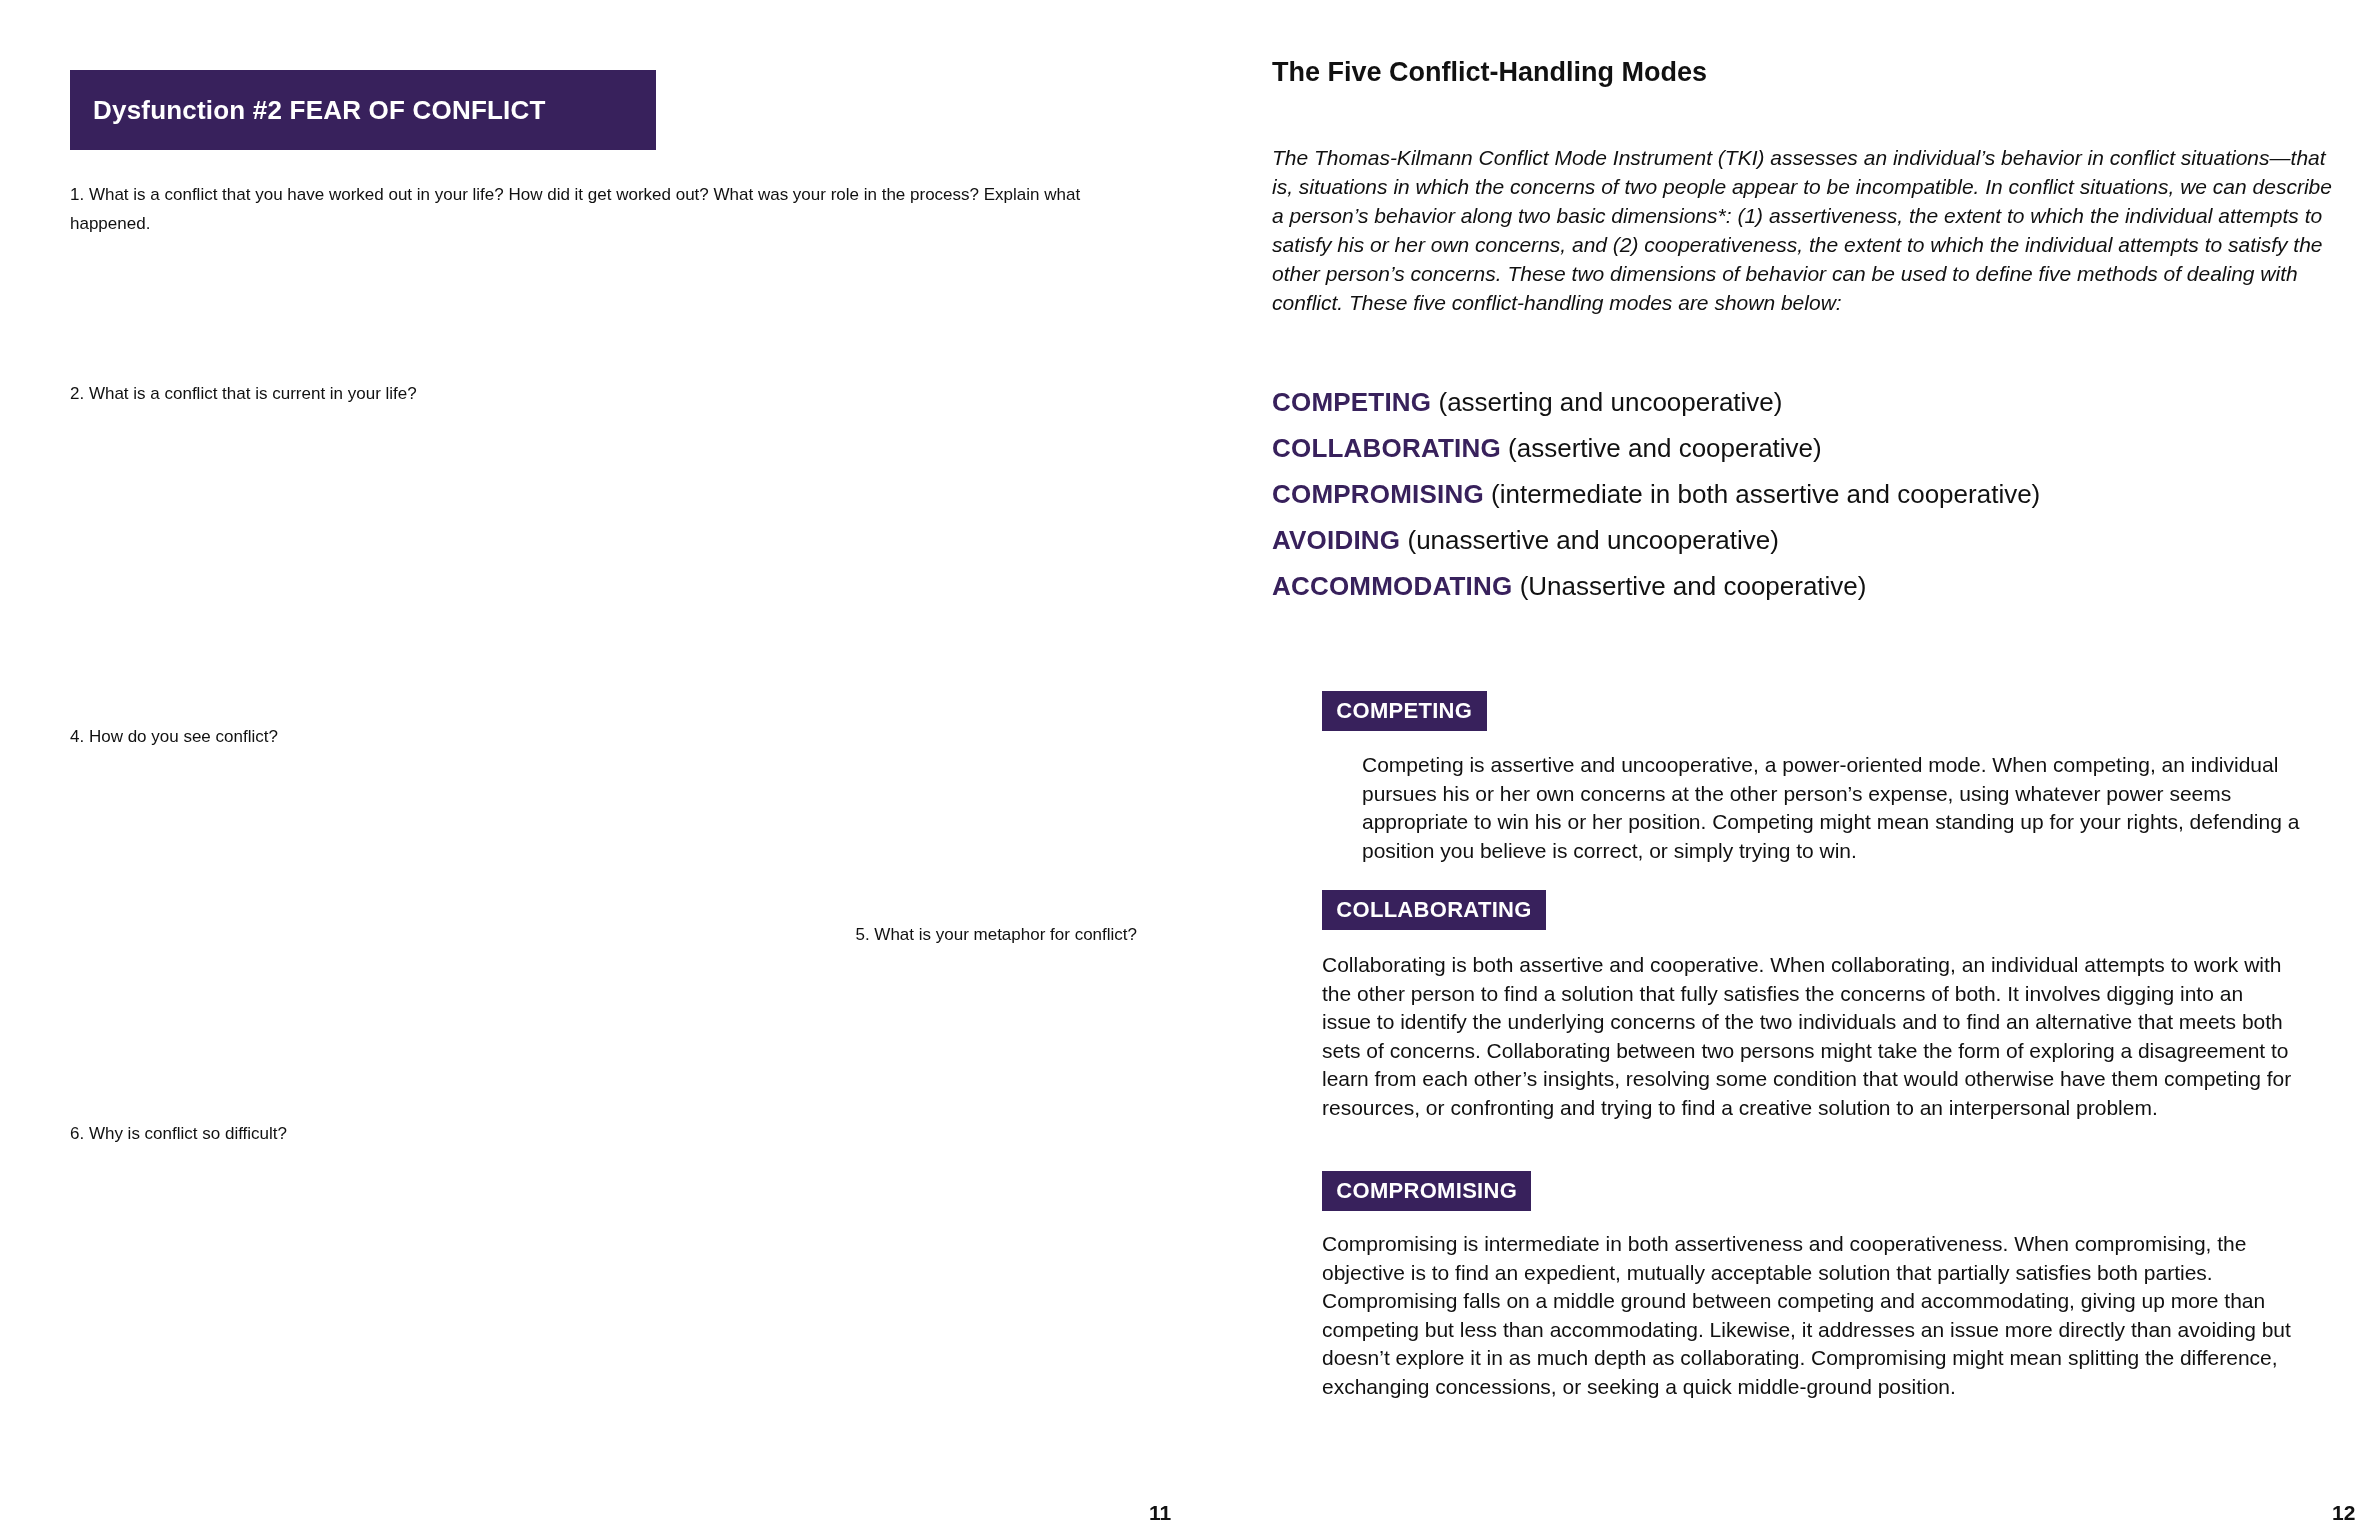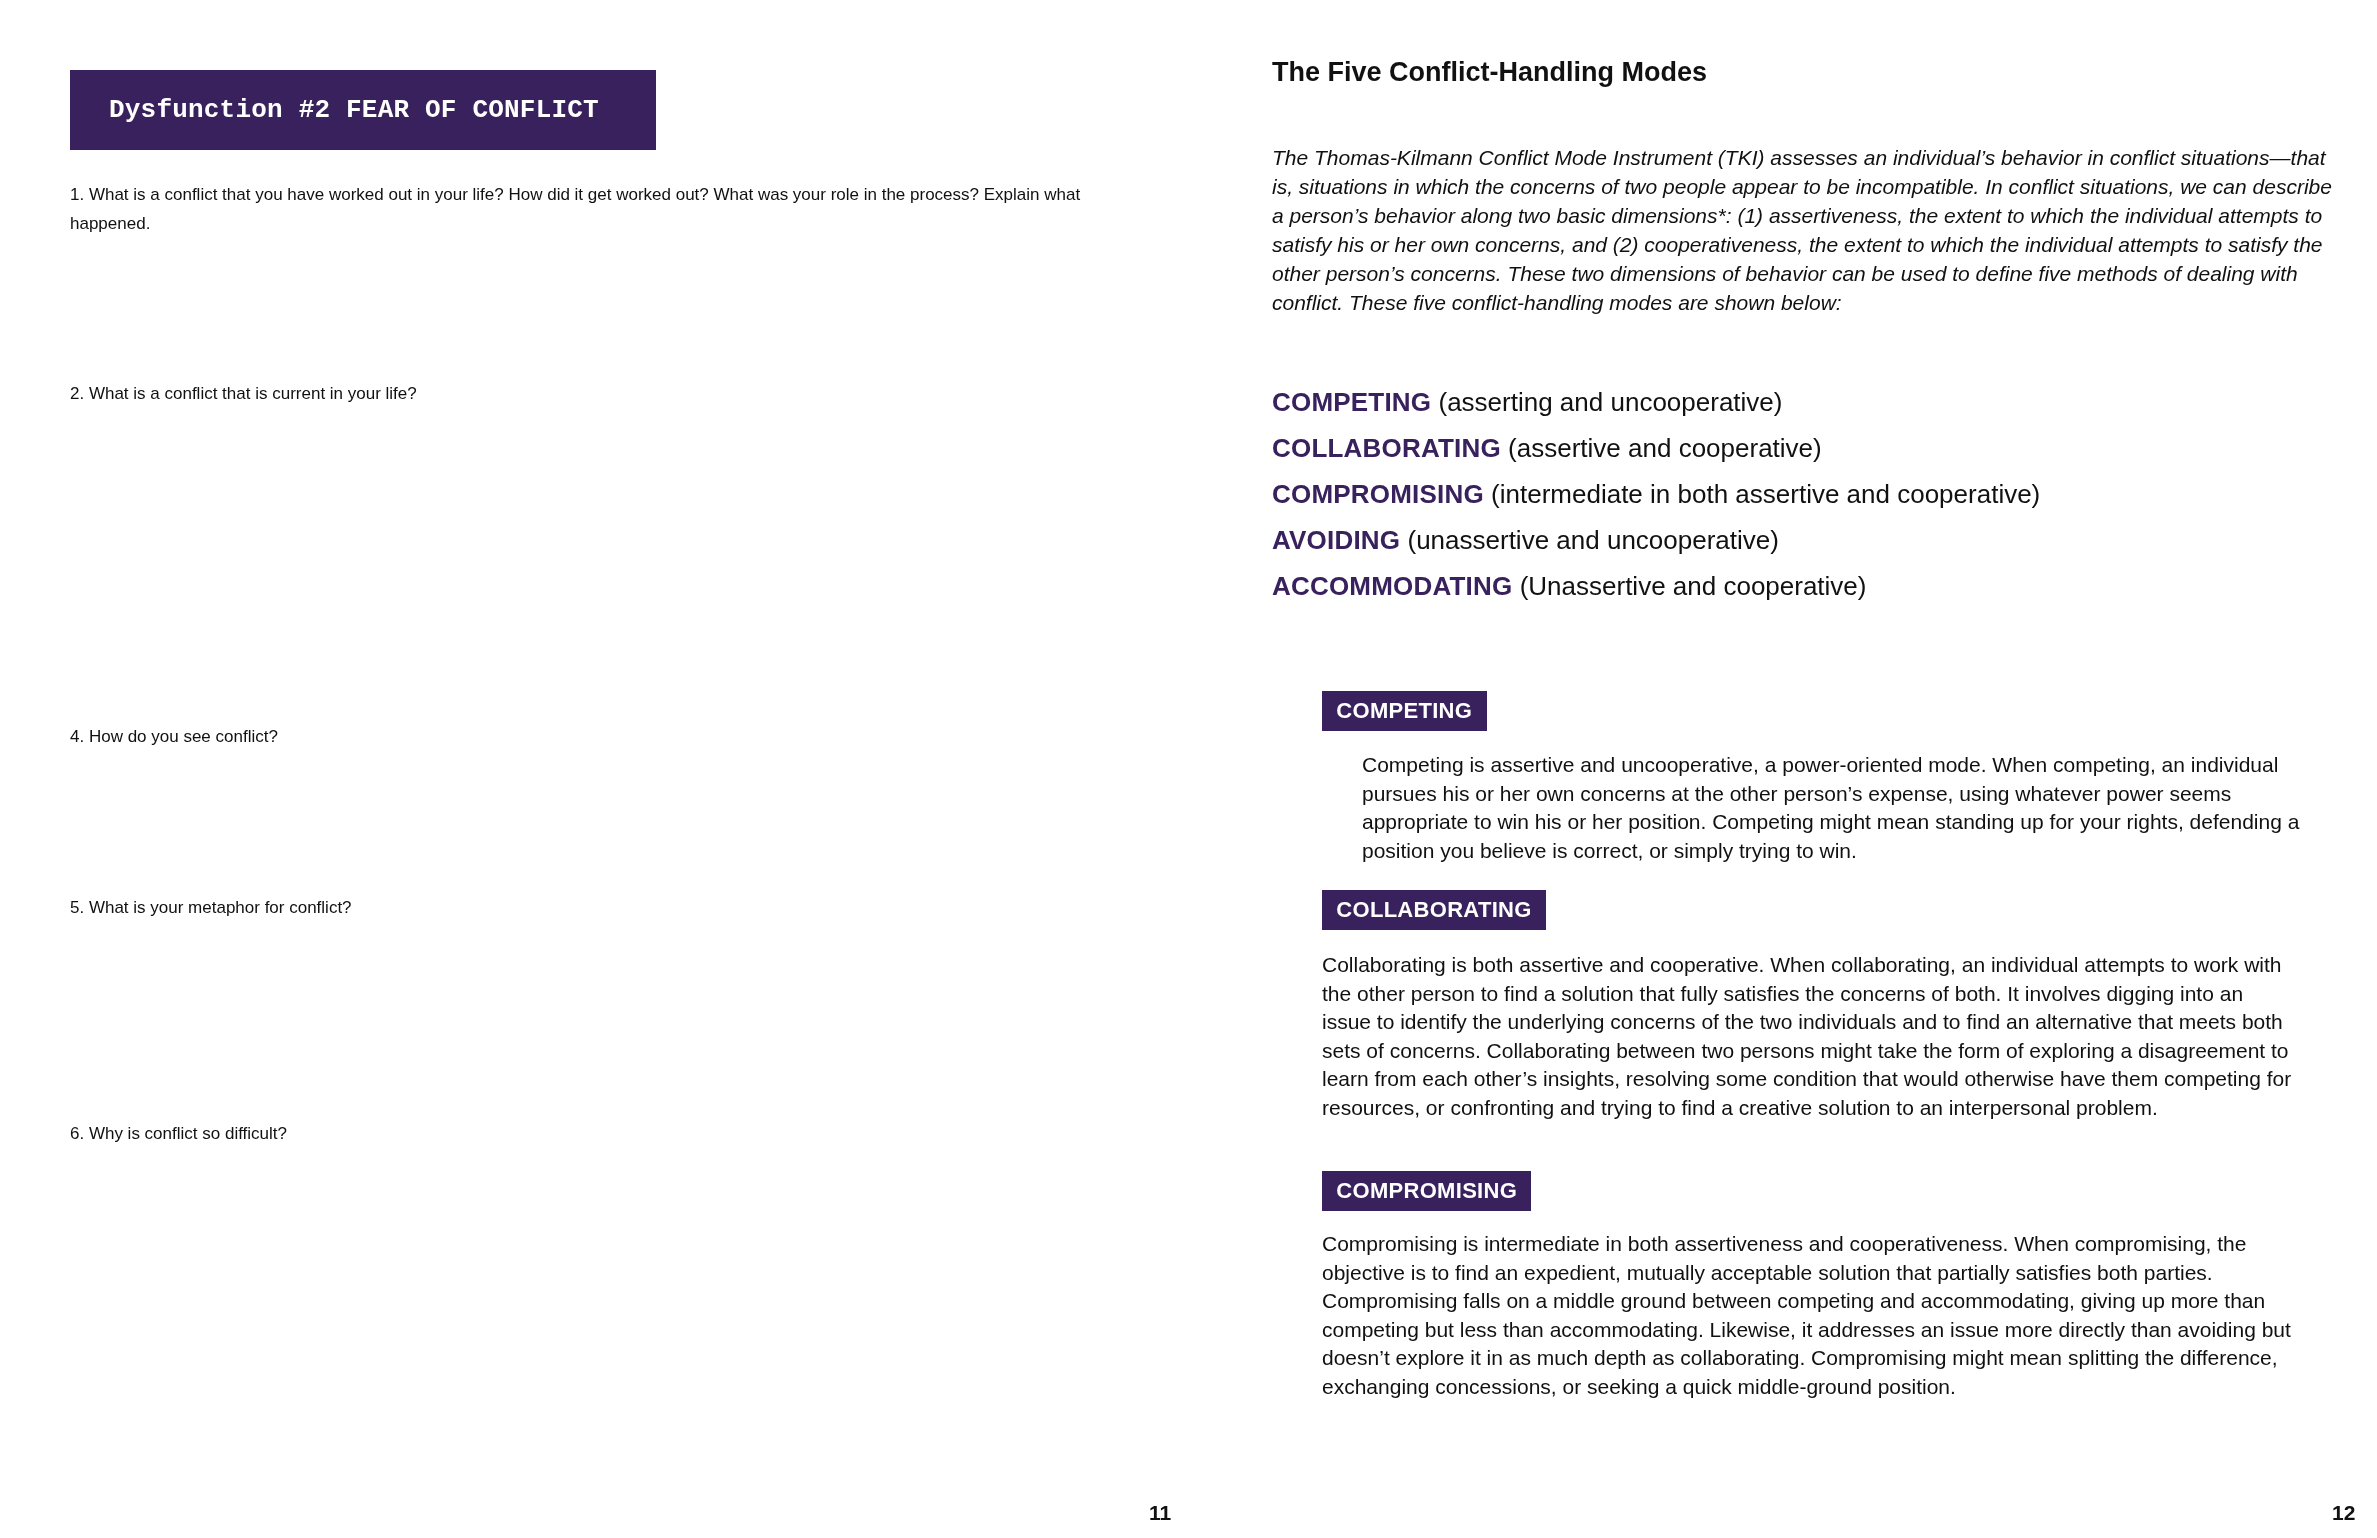--- a/index.html
+++ b/index.html
@@ -18,42 +18,41 @@
   .page-right { left: 1189px; width: 1189px; }
 
   
   .header-box {
     position: absolute;
     left: 70px; top: 70px;
     width: 586px; height: 80px;
     background: var(--purple);
     display: flex;
     align-items: center;
-    padding-left: 39px;
-    font-family: Liberation Mono, monospace;
+    padding-left: 23px;
   }
   .header-box span {
     color: #ffffff;
     font-weight: bold;
     font-size: 26px;
     letter-spacing: 0.2px;
   }
   .question {
     position: absolute;
     left: 70px;
     width: 1067px;
     font-size: 17px;
     line-height: 28.5px;
     color: #111111;
   }
   .q1 { top: 181px; }
   .q2 { top: 380px; }
   .q3 { top: 552px; }
   .q4 { top: 723px; }
-  .q5 { top: 894px; }
+  .q5 { top: 921px; text-align: right; }
   .q6 { top: 1120px; }
 
   .page-num {
     position: absolute;
     top: 1501px;
     font-size: 21px;
     font-weight: bold;
     color: #111111;
   }
   .page-num-left  { left: 1149px; }

